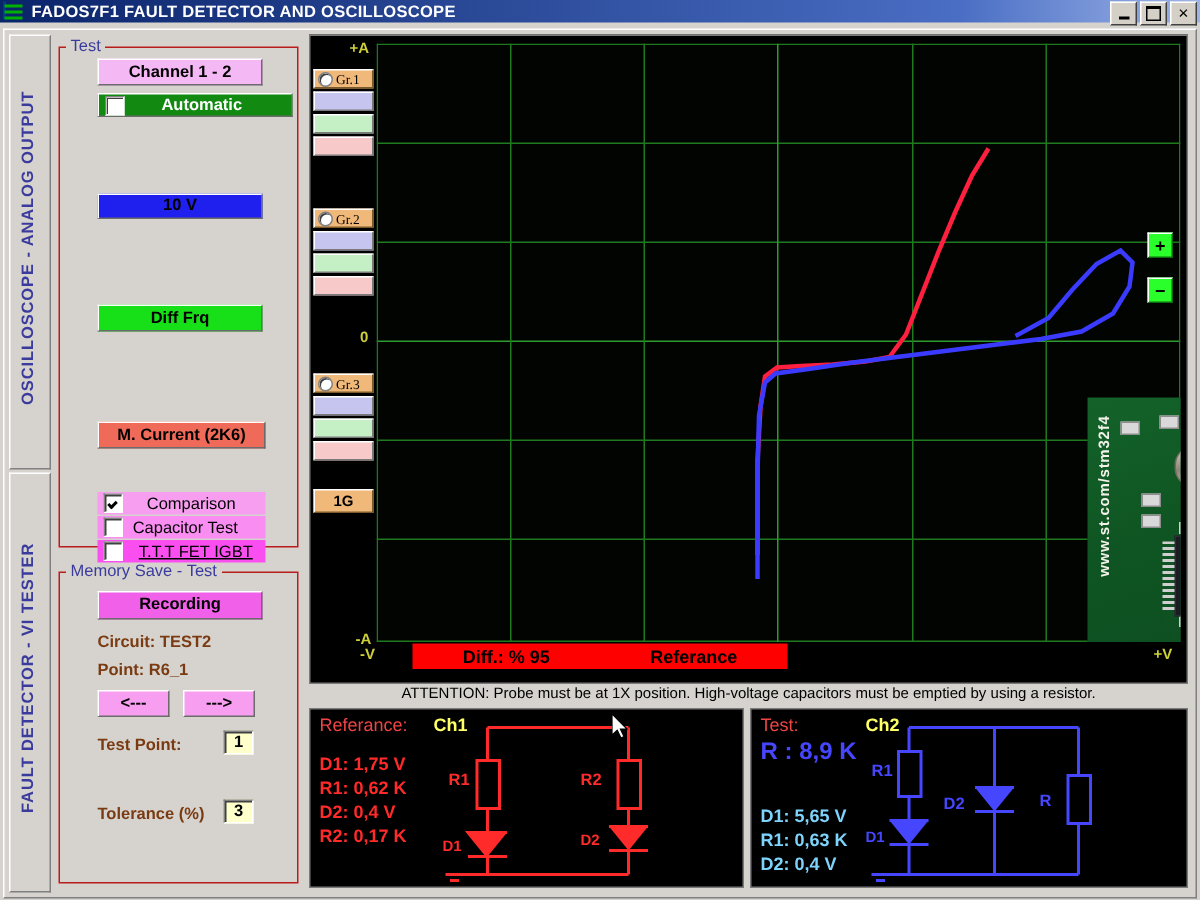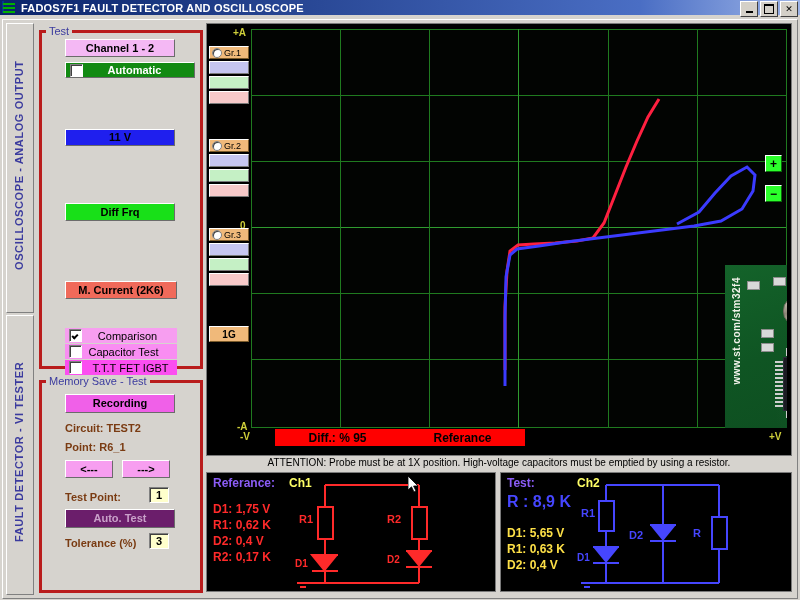--- a/index.html
+++ b/index.html
@@ -41,21 +41,21 @@
     text-align:center;white-space:nowrap;
   }
   .vtab-top{top:0;height:288px;}
   .vtab-top span{height:282px;line-height:24px;}
   .vtab-bot{top:292px;height:278px;}
   .vtab-bot span{height:272px;line-height:24px;}
 
   
   .leftcol{position:absolute;left:34px;top:3px;width:166px;height:570px;}
   fieldset.grp{
-    position:absolute;margin:0;padding:0;border:3px solid #b91c1c;background:transparent;
+    position:absolute;margin:0;padding:0;border:1px solid #b91c1c;background:transparent;
   }
   fieldset.grp > legend{
     font-size:11px;color:#3b3b9e;padding:0 3px;margin-left:4px;
   }
   .g-test{left:2px;top:2px;width:158px;height:338px;}
   .g-mem{left:2px;top:352px;width:158px;height:212px;}
 
   .btn{
     position:absolute;border:1px solid #fff;border-right-color:#6b6b6b;border-bottom-color:#6b6b6b;
     font-size:11px;font-weight:bold;display:flex;align-items:center;justify-content:center;
@@ -84,21 +84,21 @@
   .scope-outer{position:absolute;left:203px;top:3px;width:586px;height:433px;background:#000;border:1px solid #7a7a7a;box-sizing:border-box;}
   .grid{position:absolute;left:44px;top:5px;width:536px;height:399px;background:#020402;overflow:hidden;}
   .gl{position:absolute;background:#1f7a1f;}
   .glh{left:0;width:100%;height:1px;}
   .glv{top:0;height:100%;width:1px;}
   .gl.axis{background:#2f9b2f;}
 
   .axlab{position:absolute;font-size:10px;font-weight:bold;color:#cfcf3a;}
 
   
-  .grsel{position:absolute;width:40px;}
+  .grsel{position:absolute;width:40px;font-family:Liberation Serif, serif;}
   .grhdr{height:13px;background:#f0b97a;border:1px solid #fff;border-right-color:#7a5a2a;border-bottom-color:#7a5a2a;
          display:flex;align-items:center;font-size:9px;color:#000;box-sizing:border-box;}
   .radio{width:8px;height:8px;border-radius:50%;background:#fff;border:1px solid #808080;margin:0 2px 0 2px;flex:0 0 auto;box-shadow:inset 1px 1px 0 #404040;}
   .swatch{height:13px;margin-top:2px;border:1px solid #fff;border-right-color:#7a7a7a;border-bottom-color:#7a7a7a;box-sizing:border-box;}
   .btn1g{position:absolute;width:40px;height:16px;background:#f0b97a;border:1px solid #fff;border-right-color:#7a5a2a;border-bottom-color:#7a5a2a;
          font-size:10px;font-weight:bold;color:#000;display:flex;align-items:center;justify-content:center;box-sizing:border-box;}
 
   
   .pcb{position:absolute;left:474px;top:236px;width:260px;height:170px;overflow:hidden;background:#0b3a14;}
   .pcb .board{position:absolute;inset:0;background:
@@ -126,21 +126,21 @@
   .statusbar{position:absolute;left:44px;top:405px;width:536px;height:17px;}
   .diffbox{position:absolute;left:24px;top:0;width:250px;height:17px;background:#ff0000;color:#000;
            font-size:12px;font-weight:bold;display:flex;align-items:center;justify-content:space-around;box-sizing:border-box;}
   .attention{position:absolute;left:203px;top:437px;width:586px;height:13px;text-align:center;
              font-size:10px;color:#000;}
 
   
   .cpanel{position:absolute;top:452px;height:120px;background:#000;border:1px solid #7a7a7a;box-sizing:border-box;}
   .cp-ref{left:203px;width:290px;}
   .cp-tst{left:497px;width:292px;}
-  .cp-title{position:absolute;left:6px;top:3px;font-size:12px;font-weight:bold;color:#8b5cf6;}
+  .cp-title{position:absolute;left:6px;top:3px;font-size:12px;font-weight:normal;color:#ef4444;}
   .cp-ch{position:absolute;top:3px;font-size:12px;font-weight:bold;}
   .cp-vals{position:absolute;left:6px;font-size:12px;font-weight:bold;line-height:16px;white-space:pre;}
   .cp-sub{position:absolute;left:6px;top:20px;font-size:16px;font-weight:bold;}
 
   .cursor{position:absolute;left:408px;top:476px;width:12px;height:18px;z-index:40;}
 </style>
 </head>
 <body>
 
 <div id="app">
@@ -181,55 +181,54 @@
         <legend>Test</legend>
       </fieldset>
 
       <div class="btn" style="left:28px;top:16px;width:110px;height:18px;background:#f4b8f4;">Channel 1 - 2</div>
 
       <div class="chk" style="left:28px;top:39px;width:130px;height:16px;background:#128a12;color:#fff;font-weight:bold;border:1px solid #fff;border-right-color:#6b6b6b;border-bottom-color:#6b6b6b;">
         <span class="box"></span>
         <span style="flex:1;text-align:center;padding-right:14px;">Automatic</span>
       </div>
 
-      <div class="btn" style="left:28px;top:106px;width:110px;height:17px;background:#1f1fee;color:#000;">11 V</div>
+      <div class="btn" style="left:28px;top:106px;width:110px;height:17px;background:#1f1fee;color:#000;">10 V</div>
 
       <div class="btn" style="left:28px;top:180px;width:110px;height:18px;background:#18e018;">Diff Frq</div>
 
       <div class="btn" style="left:28px;top:258px;width:112px;height:18px;background:#f06a5a;">M. Current (2K6)</div>
 
       <div class="chk" style="left:28px;top:305px;width:112px;height:15px;background:#f79ef0;">
         <span class="box on"></span>
         <span style="flex:1;text-align:center;padding-right:10px;">Comparison</span>
       </div>
       <div class="chk" style="left:28px;top:321px;width:112px;height:15px;background:#f98df2;">
         <span class="box"></span>
         <span style="flex:1;text-align:center;padding-right:18px;">Capacitor Test</span>
       </div>
-      <div class="chk" style="left:28px;top:337px;width:112px;height:15px;background:#fb4ef0;">
+      <div class="chk" style="left:28px;top:337px;width:112px;height:15px;background:#fb4ef0;text-decoration:underline;">
         <span class="box"></span>
         <span style="flex:1;text-align:center;padding-right:4px;">T.T.T  FET  IGBT</span>
       </div>
 
       <fieldset class="grp g-mem">
         <legend>Memory Save - Test</legend>
       </fieldset>
 
       <div class="btn" style="left:28px;top:371px;width:110px;height:19px;background:#f060e8;">Recording</div>
 
       <div class="lbl" style="left:28px;top:399px;">Circuit: TEST2</div>
       <div class="lbl" style="left:28px;top:418px;">Point:  R6_1</div>
 
       <div class="btn" style="left:28px;top:437px;width:48px;height:18px;background:#f79ef0;">&lt;---</div>
       <div class="btn" style="left:85px;top:437px;width:48px;height:18px;background:#f79ef0;">---&gt;</div>
 
       <div class="lbl" style="left:28px;top:468px;">Test Point:</div>
       <div class="numbox" style="left:112px;top:464px;width:20px;height:16px;">1</div>
 
-      <div class="btn" style="left:28px;top:486px;width:110px;height:19px;background:#6b1e6b;color:#c9a0c9;">Auto. Test</div>
 
       <div class="lbl" style="left:28px;top:514px;">Tolerance (%)</div>
       <div class="numbox" style="left:112px;top:510px;width:20px;height:16px;">3</div>
     </div>
 
     <div class="scope-outer">
 
       <div class="grid">
         <div class="gl glh" style="top:0px;"></div>
         <div class="gl glh" style="top:66px;"></div>
@@ -291,21 +290,21 @@
       </div>
       <div class="grsel" style="left:2px;top:115px;">
         <div class="grhdr">
           <span class="radio"></span>
           <span>Gr.2</span>
         </div>
         <div class="swatch" style="background:#c5c5f0;"></div>
         <div class="swatch" style="background:#c5f0c5;"></div>
         <div class="swatch" style="background:#f7c9c9;"></div>
       </div>
-      <div class="grsel" style="left:2px;top:204px;border-radius:19px;">
+      <div class="grsel" style="left:2px;top:225px;border-radius:19px;">
         <div class="grhdr">
           <span class="radio"></span>
           <span>Gr.3</span>
         </div>
         <div class="swatch" style="background:#c5c5f0;"></div>
         <div class="swatch" style="background:#c5f0c5;"></div>
         <div class="swatch" style="background:#f7c9c9;"></div>
       </div>
       <div class="btn1g" style="left:2px;top:302px;">1G</div>
 
@@ -352,21 +351,21 @@
         <text x="180" y="50" fill="#ff2a2a" font-size="11" font-family="Liberation Sans" font-weight="bold">R2</text>
         <text x="88" y="94" fill="#ff2a2a" font-size="10" font-family="Liberation Sans" font-weight="bold">D1</text>
         <text x="180" y="90" fill="#ff2a2a" font-size="10" font-family="Liberation Sans" font-weight="bold">D2</text>
       </svg>
     </div>
 
     <div class="cpanel cp-tst">
       <div class="cp-title">Test:</div>
       <div class="cp-ch" style="left:76px;color:#ffff66;">Ch2</div>
       <div class="cp-sub" style="color:#4646ff;">R : 8,9 K</div>
-      <div class="cp-vals" style="top:52px;color:#fde047;">D1: 5,65 V
+      <div class="cp-vals" style="top:63px;color:#7dd3fc;">D1: 5,65 V
 R1: 0,63 K
 D2: 0,4 V</div>
       <svg width="290" height="118" viewBox="0 0 290 118" style="position:absolute;left:0;top:0;">
         <g stroke="#4646ff" stroke-width="2" fill="none">
           <path d="M105 12 H218"></path>
           <path d="M105 12 V28"></path>
             <rect x="98" y="28" width="15" height="30"></rect>
             <path d="M105 58 V74"></path>
           <path d="M92 74 H118"></path>
             <path d="M92 74 L118 74 L105 90 Z" fill="#4646ff" stroke="none"></path>

